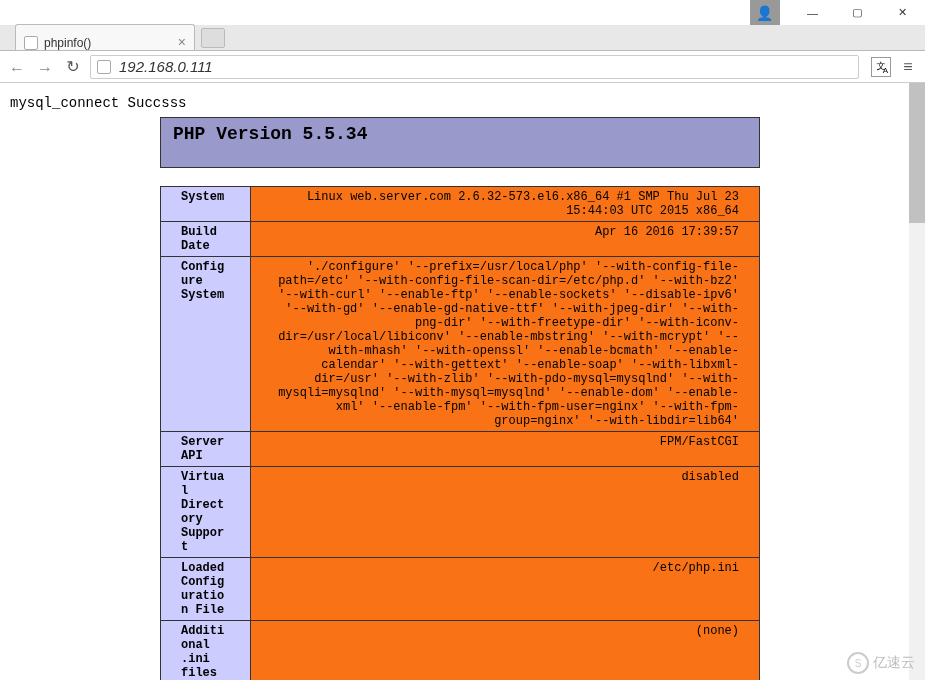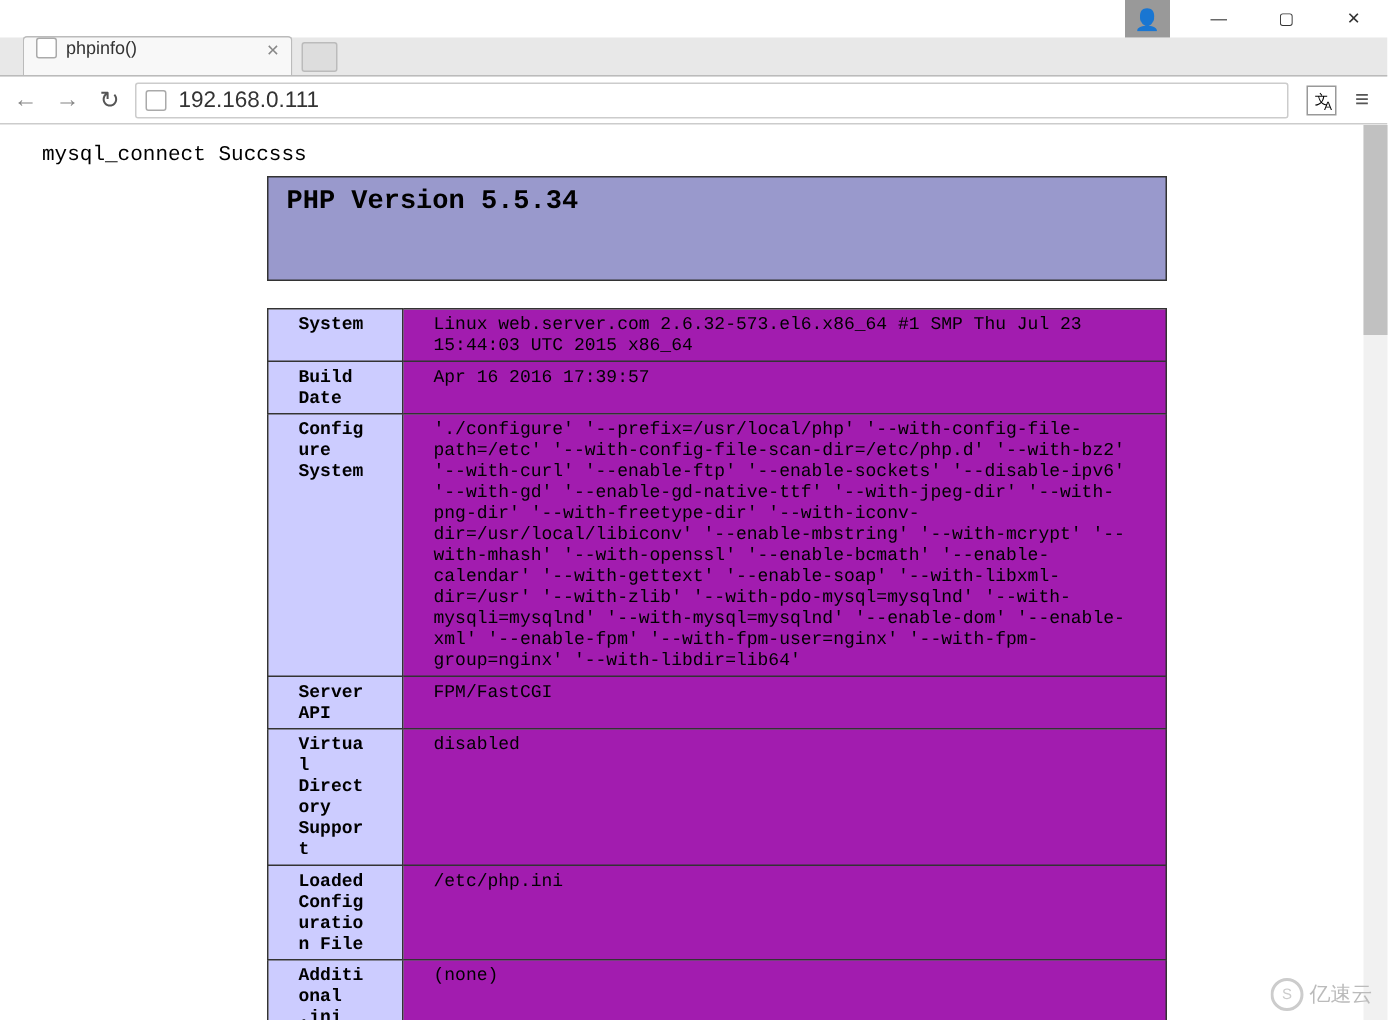--- a/index.html
+++ b/index.html
@@ -5,53 +5,53 @@
   * { box-sizing: border-box; margin: 0; padding: 0; }
   body { font-family: Arial, sans-serif; font-size: 12px; width: 925px; height: 680px; background: #fff; overflow: hidden; position: relative; }
 
   
   .window-controls { height: 25px; display: flex; justify-content: flex-end; align-items: center; background: #fff; }
   .wc-box { width: 45px; height: 25px; display: flex; align-items: center; justify-content: center; font-family: "Segoe UI Symbol", sans-serif; font-size: 11px; color: #333; }
   .wc-user { background: #999; color: #fff; width: 30px; height: 25px; margin-right: 10px; font-size: 14px; }
 
   
   .tab-bar { height: 26px; background: #e8e8e8; display: flex; align-items: flex-end; padding-left: 15px; border-bottom: 1px solid #bbb; }
-  .tab { position: relative; height: 26px; min-width: 180px; background: #f8f8f8; border: 1px solid #bbb; border-bottom: none; border-radius: 3px 3px 0 0; display: flex; align-items: flex-start; padding: 0 8px; font-size: 12px; color: #333; }
+  .tab { position: relative; height: 26px; min-width: 180px; background: #f8f8f8; border: 1px solid #bbb; border-bottom: none; border-radius: 3px 3px 0 0; display: flex; align-items: flex-end; padding: 0 8px; font-size: 12px; color: #333; }
   .tab-icon { width: 14px; height: 14px; border: 1px solid #aaa; border-radius: 2px; margin-right: 6px; display: inline-block; background: #fff; }
   .tab-close { margin-left: auto; color: #888; font-size: 14px; }
   .new-tab { width: 24px; height: 20px; background: #ddd; border: 1px solid #bbb; margin-left: 6px; border-radius: 2px; margin-bottom: 2px; }
 
   
   .addr-bar { height: 32px; display: flex; align-items: center; gap: 6px; padding: 0 6px; border-bottom: 1px solid #ccc; }
   .nav-btn { width: 22px; height: 22px; display: flex; align-items: center; justify-content: center; color: #888; font-size: 16px; }
   .nav-btn.active { color: #555; }
-  .url-box { flex: 1; height: 24px; border: 1px solid #ccc; border-radius: 2px; display: flex; align-items: center; padding: 0 6px; font-size: 15px; color: #333; }
+  .url-box { flex: 1; height: 24px; border: 1px solid #ccc; border-radius: 2px; display: flex; align-items: center; padding: 0 6px; font-size: 15px; color: #333; font-style: italic; }
   .page-icon-sm { width: 14px; height: 14px; border: 1px solid #aaa; margin-right: 8px; border-radius: 2px; }
   .translate-icon { width: 20px; height: 20px; border: 1px solid #999; margin-left: 6px; display: flex; align-items: center; justify-content: center; font-size: 9px; position: relative; }
   .translate-icon::after { content: "A"; font-size: 8px; position: absolute; right: 2px; bottom: 1px; }
   .menu-btn { width: 22px; height: 22px; display: flex; align-items: center; justify-content: center; font-size: 16px; color: #555; }
 
   
-  .viewport { height: calc(680px - 25px - 26px - 32px); overflow: auto; position: relative; margin-left: 18px; }
+  .viewport { height: calc(680px - 25px - 26px - 32px); overflow: auto; position: relative; }
   .scrollbar-v { position: absolute; right: 0; top: 0; width: 16px; height: 100%; background: #f1f1f1; }
   .scroll-thumb { position: absolute; right: 0; top: 0; width: 16px; height: 140px; background: #c1c1c1; }
 
   .page-content { padding: 8px 0 20px 10px; font-family: "Courier New", monospace; font-size: 13px; }
   .conn-msg { font-family: "Courier New", monospace; font-size: 14px; margin: 4px 0 6px 0; }
 
   .php-box { width: 600px; margin-left: 150px; }
-  .php-header { background: #9999cc; border: 1px solid #333; height: 70px; display: flex; align-items: flex-start; justify-content: space-between; padding: 6px 12px; }
+  .php-header { background: #9999cc; border: 1px solid #333; height: 51px; display: flex; align-items: flex-start; justify-content: space-between; padding: 6px 12px; }
   .php-header h1 { font-family: "Courier New", monospace; font-size: 18px; font-weight: bold; color: #000; }
   .php-logo { width: 106px; height: 56px; }
   .php-logo svg { width: 100%; height: 100%; }
 
   table.info { width: 100%; border-collapse: collapse; margin-top: 18px; font-family: "Courier New", monospace; font-size: 12px; }
   table.info td { border: 1px solid #333; padding: 3px 20px; vertical-align: top; word-break: break-word; }
   td.e { background: #ccccff; width: 90px; font-weight: bold; }
-  td.v { background: #a21caf; }
+  td.v { background: #f97316; text-align: right; }
 
   .watermark { position: absolute; right: 10px; bottom: 6px; color: #bbb; font-size: 14px; display: flex; align-items: center; gap: 4px; }
   .watermark .circ { width: 22px; height: 22px; border: 2px solid #ccc; border-radius: 50%; display: inline-flex; align-items: center; justify-content: center; font-size: 10px; color: #ccc; }
 </style>
 </head>
 <body>
 
 <div class="window-controls">
   <div class="wc-box wc-user">👤</div>
   <div class="wc-box">—</div>

